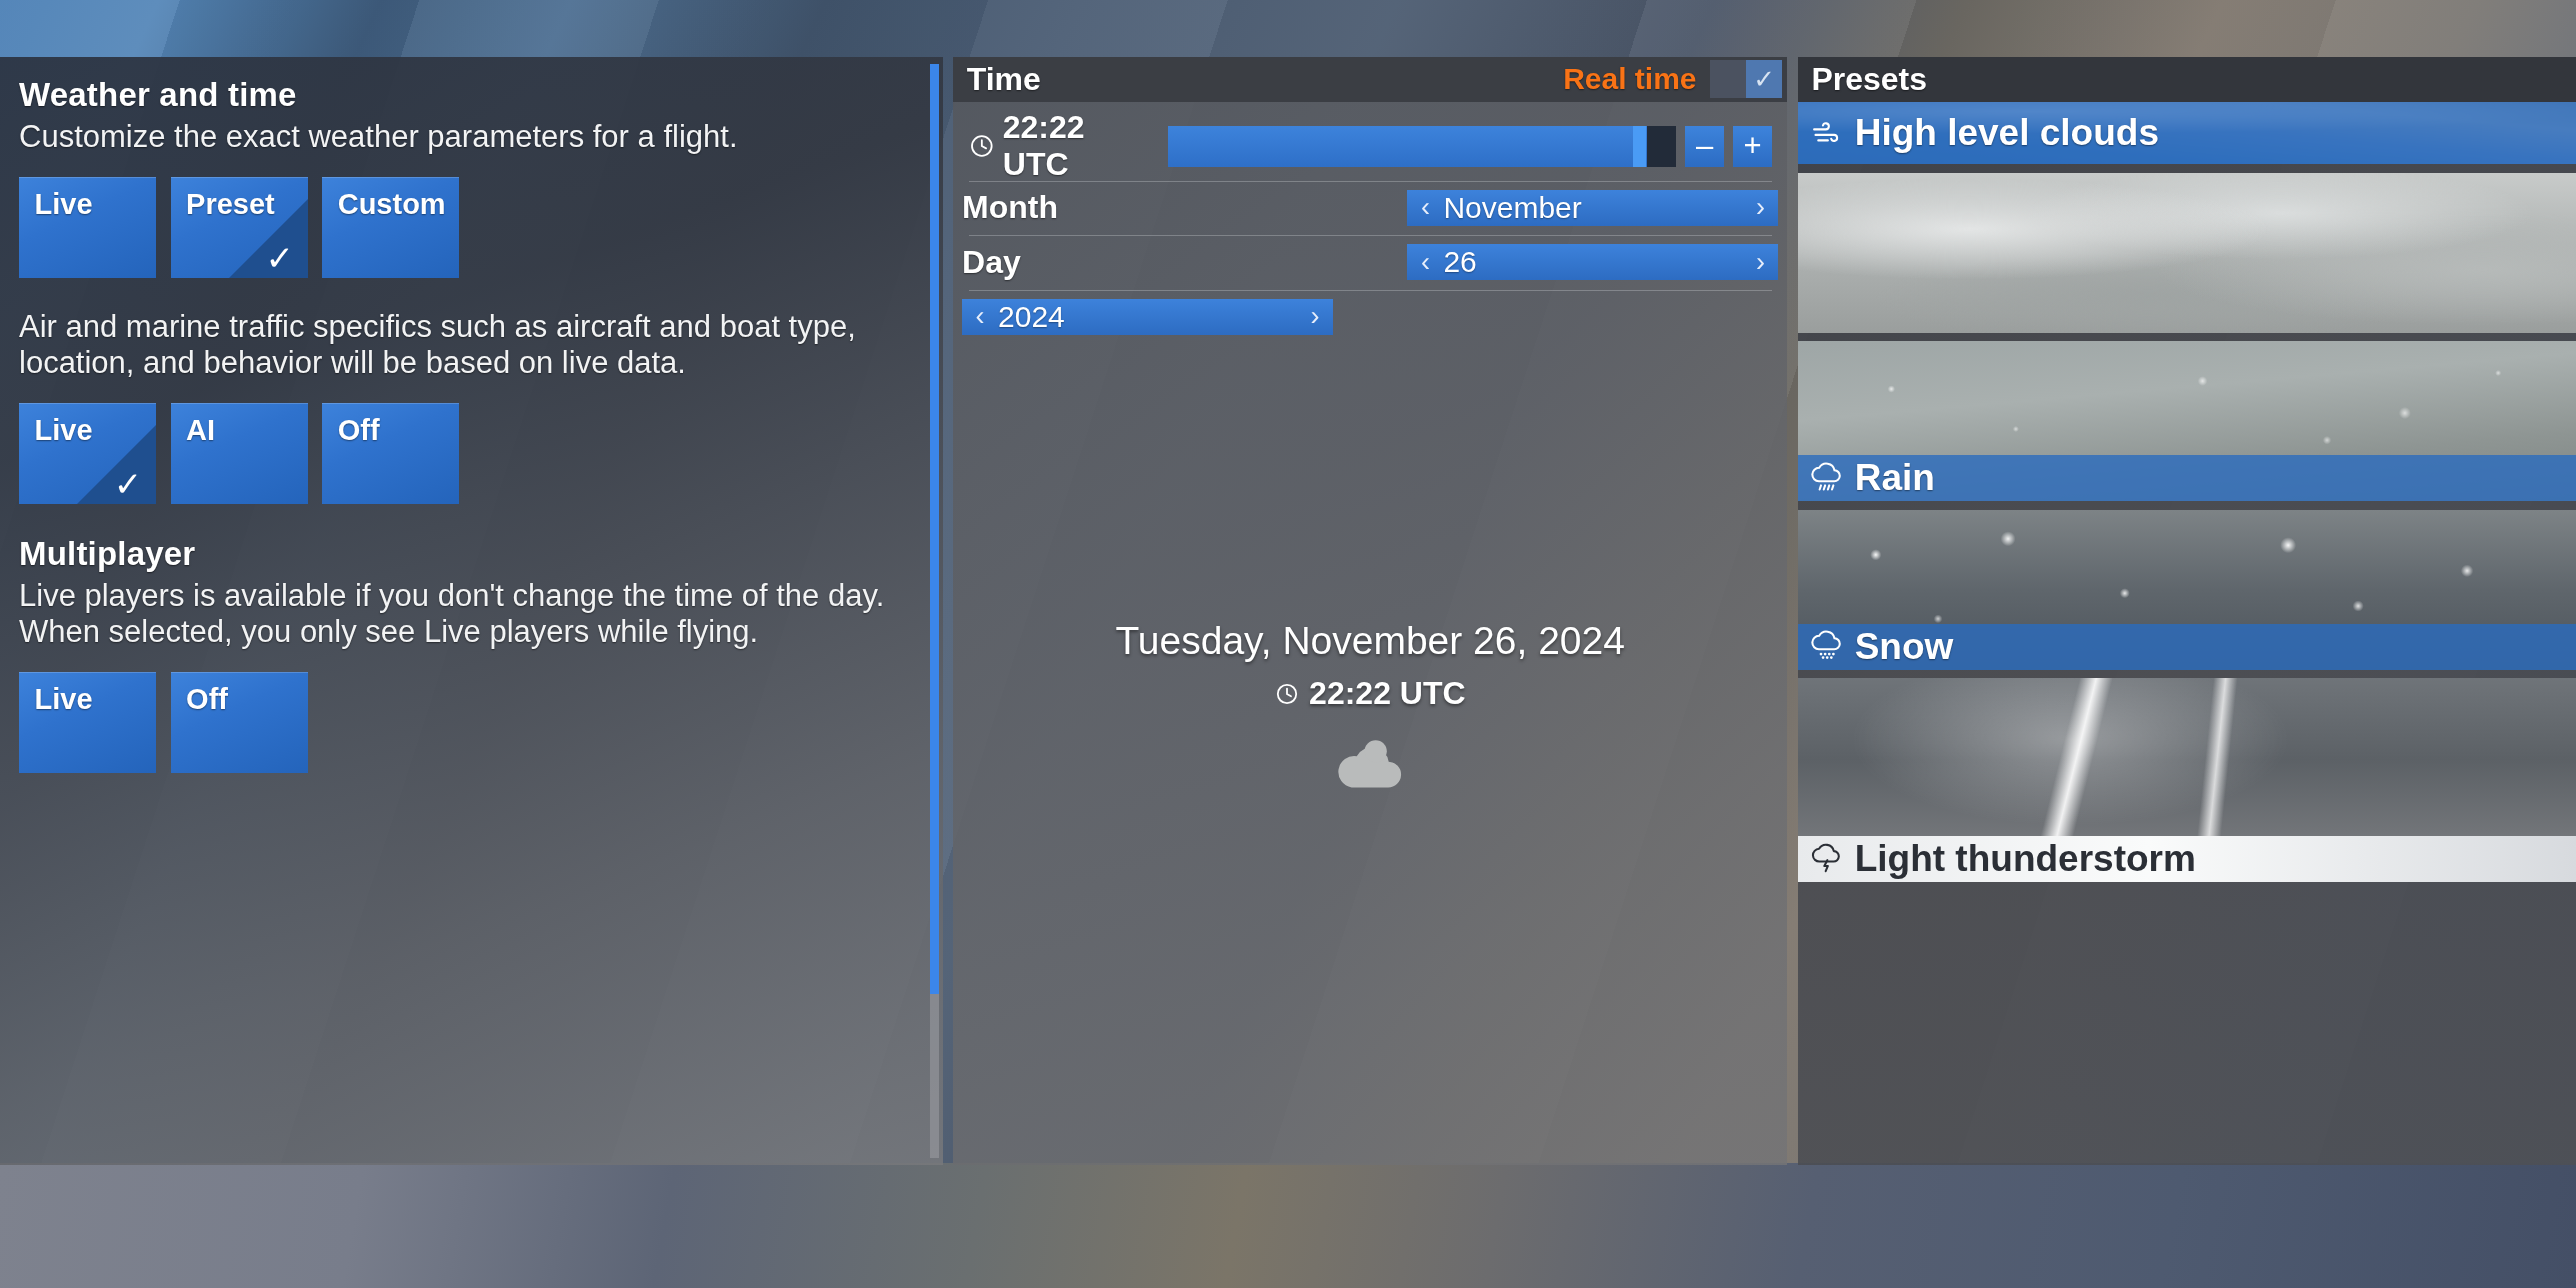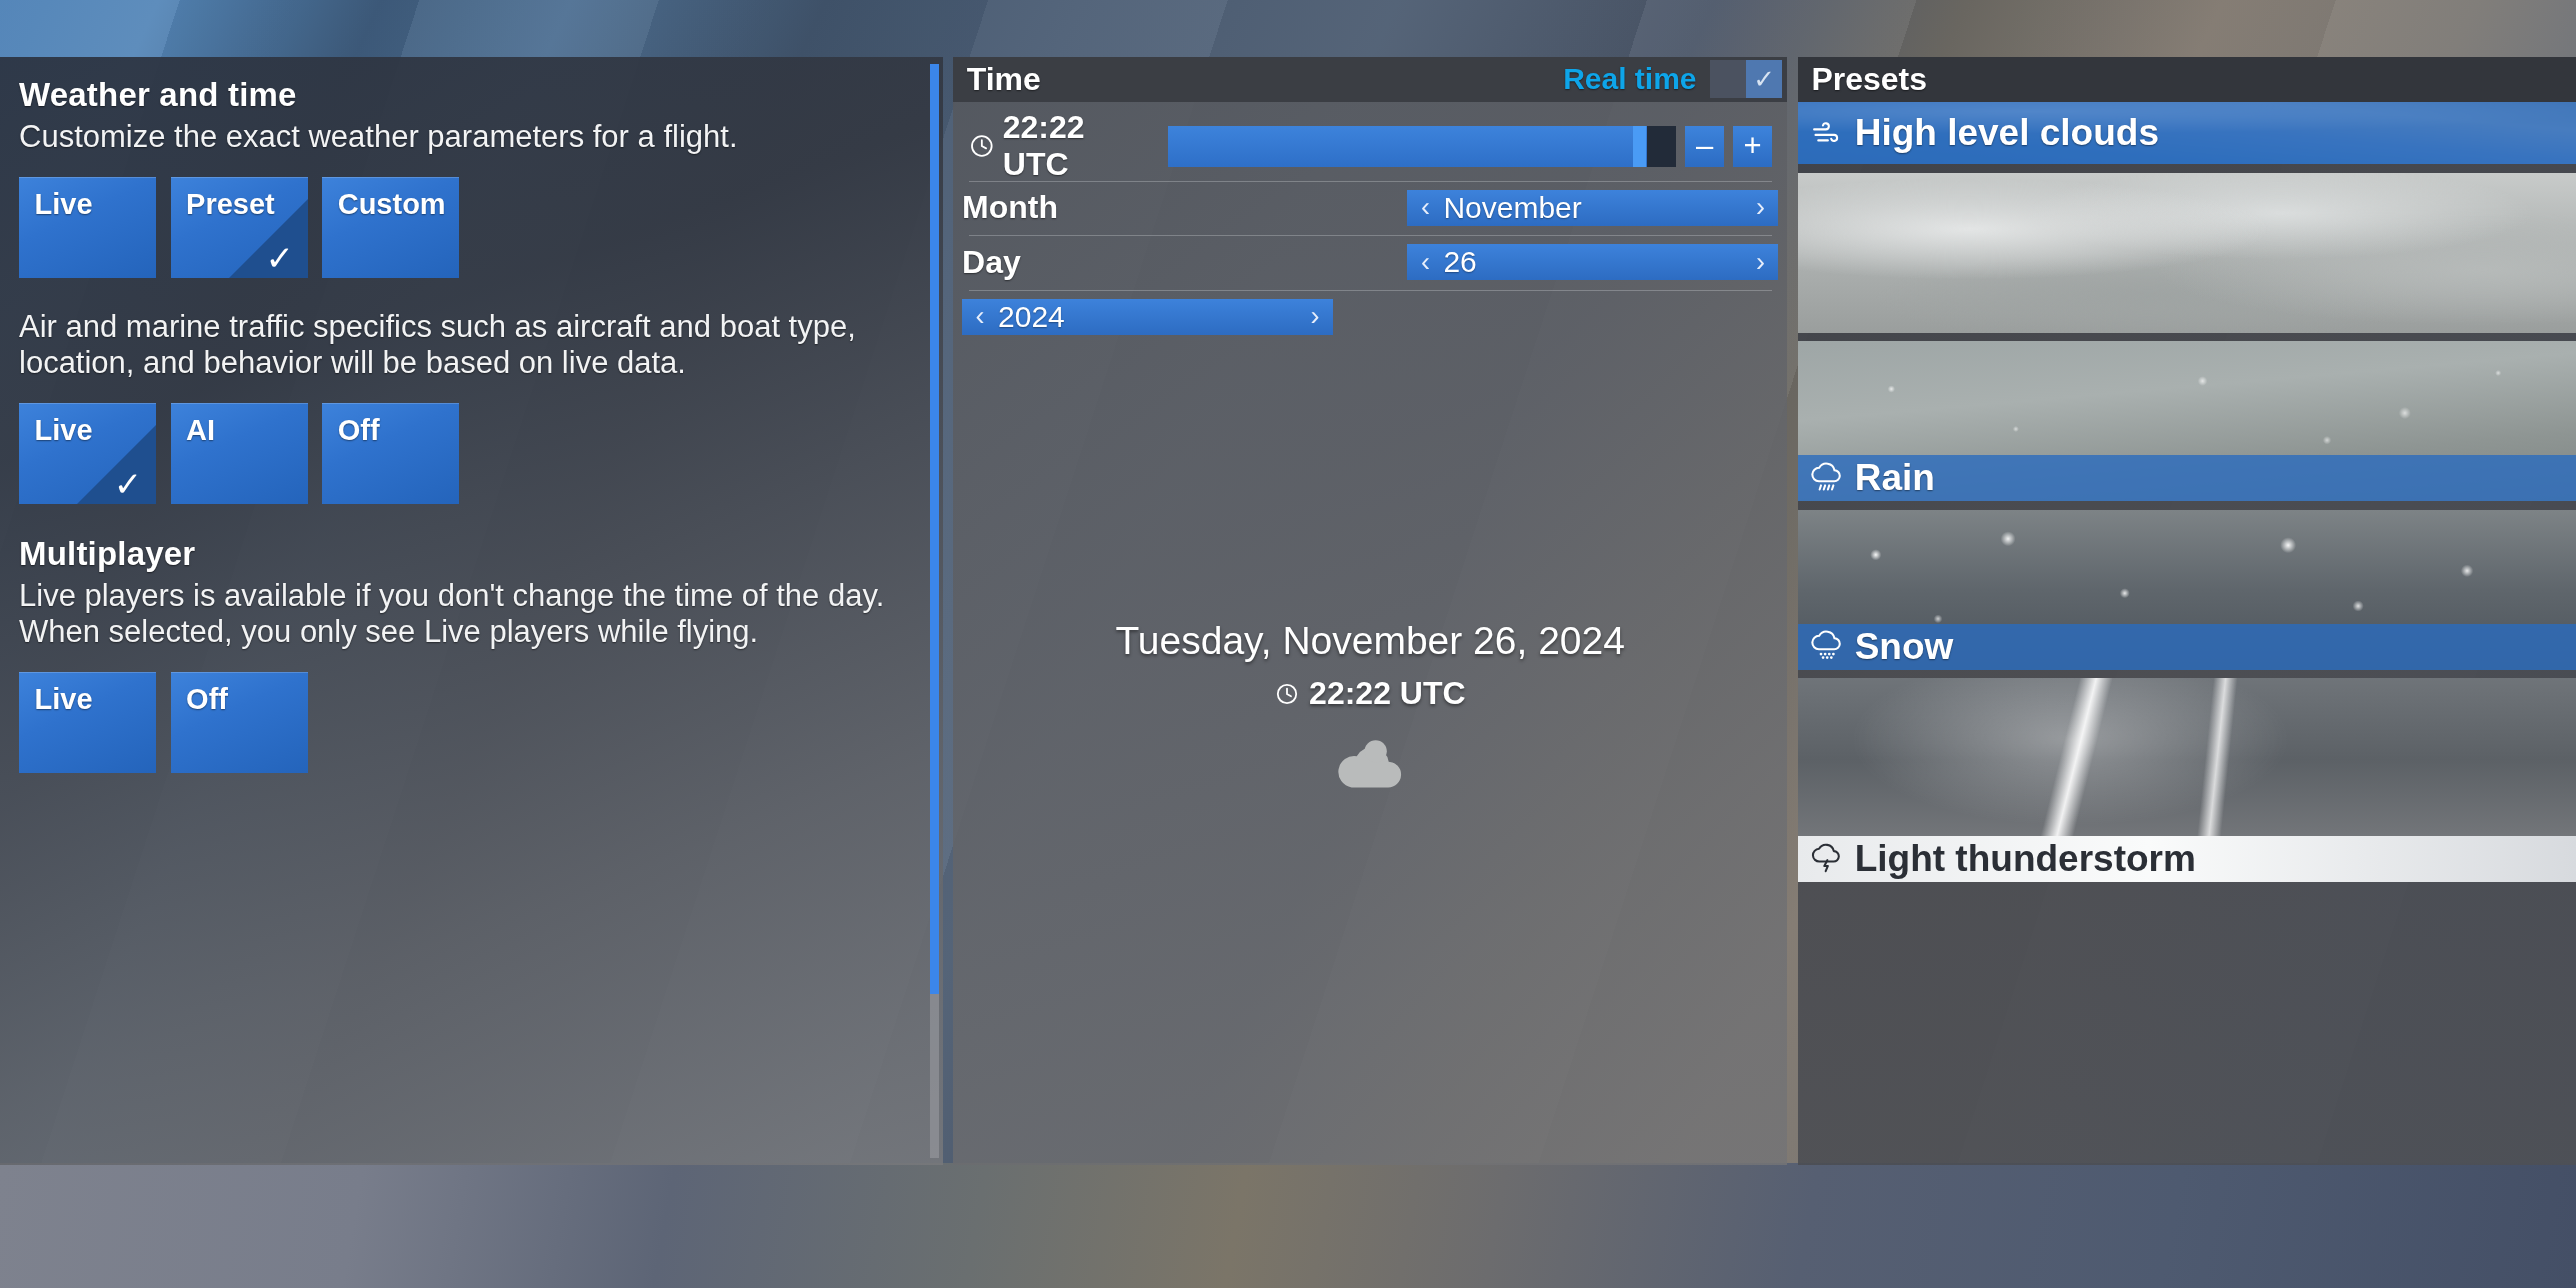--- a/index.html
+++ b/index.html
@@ -109,21 +109,21 @@
   }
   .panel-header .ttl {
     color: #fff; font-size: 32px; font-weight: bold;
     margin-left: 13.7px; text-shadow: 0 0.9px 1.7px rgba(0,0,0,.5);
   }
   #realtimeWrap {
     position: absolute; right: 5.2px; top: 3.4px;
     display: flex; align-items: center; gap: 13.7px; height: 38px;
   }
   #realtimeWrap .rtlbl {
-    color: #0ea5e9; font-size: 30px; font-weight: bold;
+    color: #f97316; font-size: 30px; font-weight: bold;
     text-shadow: 0 0.9px 1.7px rgba(0,0,0,.5);
   }
   #rtToggle {
     display: flex; width: 72px; height: 38px; cursor: pointer;
   }
   #rtToggle .half-off { width: 36px; height: 38px; background: #4b5260; }
   #rtToggle .half-on {
     width: 36px; height: 38px; background: #4f78b0;
     display: flex; align-items: center; justify-content: center;
     color: #d7e3f2; font-size: 26px; font-weight: 300;

